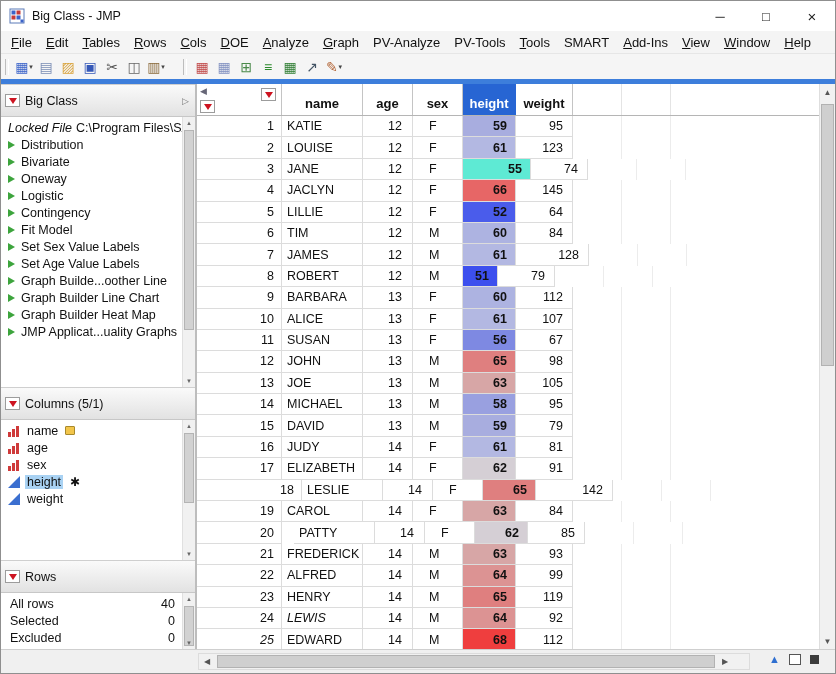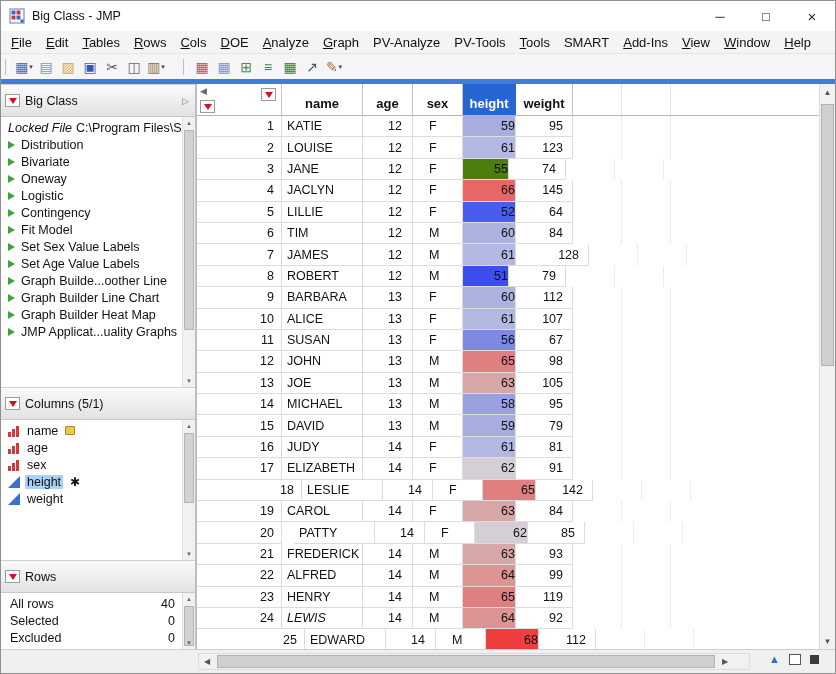--- a/index.html
+++ b/index.html
@@ -90,21 +90,21 @@
   .corner-rows-menu { position:absolute; bottom:2px; left:3px; }
   .th.emptyc { border-right:1px solid #e4e4e4; }
   .th.fill { flex:1 1 auto; border-right:none; }
   .tr { display:flex; height:21.4px; }
   .td { border-right:1px solid #dcdcdc; border-bottom:1px solid #dcdcdc; font-size:12.5px;
         display:flex; align-items:center; color:#111; overflow:hidden; white-space:nowrap; }
   .td.rownum { justify-content:flex-end; padding-right:7px; }
   .td.c-name { padding-left:5px; }
   .td.c-age { justify-content:flex-end; padding-right:10px; }
   .td.c-sex { padding-left:16px; }
-  .td.c-height { justify-content:flex-end; font-weight:normal; }
+  .td.c-height { justify-content:flex-end; padding-right:8px; font-weight:bold; }
   .td.c-weight { justify-content:flex-end; padding-right:9px; }
   .td.emptyc { border-bottom:none; border-right:1px solid #ececec; }
   .td.fill { flex:1 1 auto; border:none; }
 
   
   .vscroll { position:absolute; right:0; top:0; bottom:0; width:16px; background:#f1f1f1;
              border-left:1px solid #dedede; }
   .vscroll .ar { height:16px; display:flex; align-items:center; justify-content:center; font-size:8px; color:#555; }
   .vscroll .ar.dn { position:absolute; bottom:0; left:0; right:0; }
   .vthumb { position:absolute; left:1px; right:1px; top:20px; height:262px; background:#cfcfcf;
@@ -440,21 +440,21 @@
               <div class="td c-weight" style="width: 57px;">123</div>
               <div class="td emptyc" style="width: 49px;"></div>
               <div class="td emptyc" style="width: 49px;"></div>
               <div class="td fill"></div>
             </div>
             <div class="tr">
               <div class="td rownum" style="width: 85px;">3</div>
               <div class="td c-name" style="width: 81px;">JANE</div>
               <div class="td c-age" style="width: 50px;">12</div>
               <div class="td c-sex" style="width: 50px;">F</div>
-              <div class="td c-height" style="width: 46px; background: #4d7c0f;">55</div>
+              <div class="td c-height" style="width: 68px; background: #5eead4;">55</div>
               <div class="td c-weight" style="width: 57px;">74</div>
               <div class="td emptyc" style="width: 49px;"></div>
               <div class="td emptyc" style="width: 49px;"></div>
               <div class="td fill"></div>
             </div>
             <div class="tr">
               <div class="td rownum" style="width: 85px;">4</div>
               <div class="td c-name" style="width: 81px;">JACLYN</div>
               <div class="td c-age" style="width: 50px;">12</div>
               <div class="td c-sex" style="width: 50px;">F</div>
@@ -495,21 +495,21 @@
               <div class="td c-weight" style="width: 73px;">128</div>
               <div class="td emptyc" style="width: 49px;"></div>
               <div class="td emptyc" style="width: 49px;"></div>
               <div class="td fill"></div>
             </div>
             <div class="tr">
               <div class="td rownum" style="width: 85px;">8</div>
               <div class="td c-name" style="width: 81px;">ROBERT</div>
               <div class="td c-age" style="width: 50px;">12</div>
               <div class="td c-sex" style="width: 50px;">M</div>
-              <div class="td c-height" style="width: 46px; background: rgb(60, 79, 238);">51</div>
+              <div class="td c-height" style="width: 35px; background: rgb(60, 79, 238);">51</div>
               <div class="td c-weight" style="width: 57px;">79</div>
               <div class="td emptyc" style="width: 49px;"></div>
               <div class="td emptyc" style="width: 49px;"></div>
               <div class="td fill"></div>
             </div>
             <div class="tr">
               <div class="td rownum" style="width: 85px;">9</div>
               <div class="td c-name" style="width: 81px;">BARBARA</div>
               <div class="td c-age" style="width: 50px;">13</div>
               <div class="td c-sex" style="width: 50px;">F</div>
@@ -606,21 +606,21 @@
               <div class="td emptyc" style="width: 49px;"></div>
               <div class="td emptyc" style="width: 49px;"></div>
               <div class="td fill"></div>
             </div>
             <div class="tr">
               <div class="td rownum" style="width: 105px;">18</div>
               <div class="td c-name" style="width: 81px;">LESLIE</div>
               <div class="td c-age" style="width: 50px;">14</div>
               <div class="td c-sex" style="width: 50px;">F</div>
               <div class="td c-height" style="width: 53px; background: rgb(223, 127, 127);">65</div>
-              <div class="td c-weight" style="width: 57px;">142</div>
+              <div class="td c-weight" style="width: 77px;">142</div>
               <div class="td emptyc" style="width: 49px;"></div>
               <div class="td emptyc" style="width: 49px;"></div>
               <div class="td fill"></div>
             </div>
             <div class="tr">
               <div class="td rownum" style="width: 85px;">19</div>
               <div class="td c-name" style="width: 81px;">CAROL</div>
               <div class="td c-age" style="width: 50px;">14</div>
               <div class="td c-sex" style="width: 50px;">F</div>
               <div class="td c-height" style="width: 53px; background: rgb(215, 166, 166);">63</div>
@@ -678,21 +678,21 @@
               <div class="td c-name" style="width: 81px; font-style: italic;">LEWIS</div>
               <div class="td c-age" style="width: 50px;">14</div>
               <div class="td c-sex" style="width: 50px;">M</div>
               <div class="td c-height" style="width: 53px; background: rgb(220, 147, 147);">64</div>
               <div class="td c-weight" style="width: 57px;">92</div>
               <div class="td emptyc" style="width: 49px;"></div>
               <div class="td emptyc" style="width: 49px;"></div>
               <div class="td fill"></div>
             </div>
             <div class="tr">
-              <div class="td rownum" style="width: 108px;">25</div>
+              <div class="td rownum" style="width: 85px; font-style: italic;">25</div>
               <div class="td c-name" style="width: 81px;">EDWARD</div>
               <div class="td c-age" style="width: 50px;">14</div>
               <div class="td c-sex" style="width: 50px;">M</div>
               <div class="td c-height" style="width: 53px; background: rgb(239, 62, 62);">68</div>
               <div class="td c-weight" style="width: 57px;">112</div>
               <div class="td emptyc" style="width: 49px;"></div>
               <div class="td emptyc" style="width: 49px;"></div>
               <div class="td fill"></div>
             </div>
           </div>

